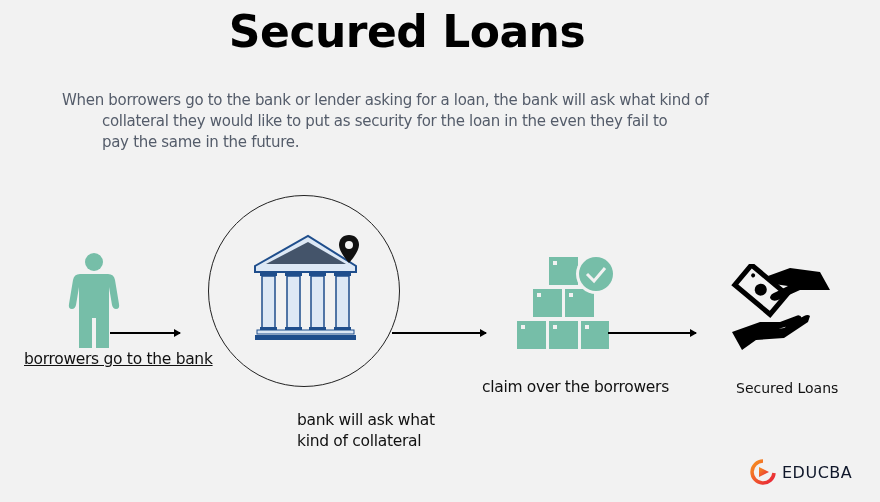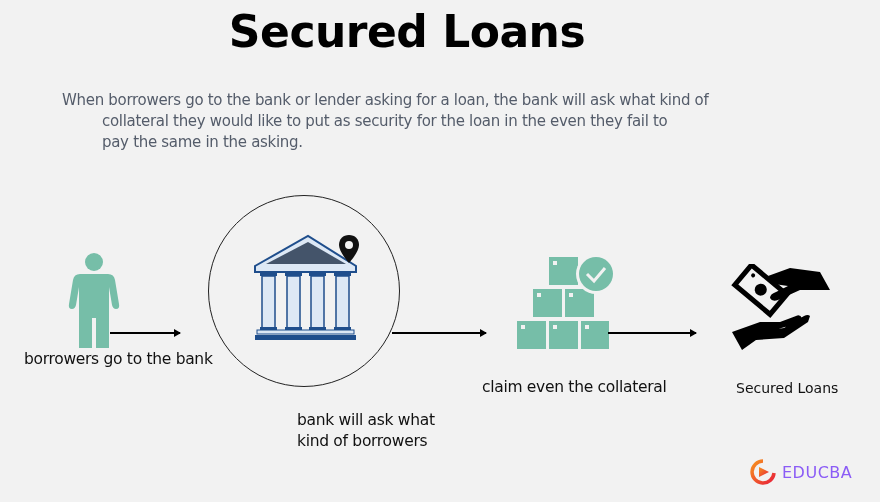--- a/index.html
+++ b/index.html
@@ -7,39 +7,39 @@
   .abs { position:absolute; }
   .title { left:0; width:814px; top:6px; text-align:center; font-family:"DejaVu Sans", sans-serif; font-weight:bold; font-size:44px; letter-spacing:-0.5px; color:#000; }
   .desc { left:62px; top:90px; width:760px; font-family:"DejaVu Sans", sans-serif; font-size:15px; line-height:21px; color:#545c6a; letter-spacing:-0.3px; }
   .desc div { white-space:nowrap; }
   .desc .ind { padding-left:4px;margin-left:36px; }
   .label { font-family:"DejaVu Sans", sans-serif; font-size:15.5px; color:#111; line-height:21px; letter-spacing:-0.3px; white-space:nowrap; }
   .label-sm { font-family:"DejaVu Sans", sans-serif; font-size:14px; color:#111; white-space:nowrap; }
   .circle { left:208px; top:195px; width:192px; height:192px; border:1.2px solid #222; border-radius:50%; box-sizing:border-box; }
   .arrow { height:1.5px; background:#000; }
   .arrow::after { content:""; position:absolute; right:-1px; top:-3.5px; border-left:7px solid #000; border-top:4px solid transparent; border-bottom:4px solid transparent; }
-  .logo-text { font-family:"DejaVu Sans", sans-serif; font-size:16px; color:#8b5cf6; letter-spacing:0.5px; }
+  .logo-text { font-family:"DejaVu Sans", sans-serif; font-size:16px; color:#0f172a; letter-spacing:0.5px; }
 </style>
 </head>
 <body>
 
 <div class="abs title">Secured Loans</div>
 
 <div class="abs desc">
   <div>When borrowers go to the bank or lender asking for a loan, the bank will ask what kind of</div>
   <div class="ind">collateral they would like to put as security for the loan in the even they fail to</div>
-  <div class="ind">pay the same in the asking.</div>
+  <div class="ind">pay the same in the future.</div>
 </div>
 
 <svg class="abs" style="left:68px; top:252px;" width="52" height="98" viewBox="0 0 52 98">
   <circle cx="26" cy="10" r="9" fill="#76bea8"></circle>
   <path d="M12 22 H40 Q46 22 47 28 L51 52 Q52 57 48 57 Q45 57 44 53 L41 35 V96 H28 V66 H24 V96 H11 V35 L8 53 Q7 57 4 57 Q0 57 1 52 L5 28 Q6 22 12 22 Z" fill="#76bea8"></path>
 </svg>
 <div class="abs arrow" style="left:110px; top:332px; width:70px;"></div>
-<div class="abs label" style="left:24px; top:349px;">borrowers go to the bank</div>
+<div class="abs label" style="left:24px; top:349px;text-decoration:underline;">borrowers go to the bank</div>
 
 <div class="abs circle"></div>
 <svg class="abs" style="left:253px; top:234px;" width="108" height="108" viewBox="0 0 108 108">
 
   <polygon points="2,32 55,2 103,32 103,38 2,38" fill="#dde8f5" stroke="#1f4e8c" stroke-width="2"></polygon>
   <polygon points="13,30 55,8 93,30" fill="#44546a"></polygon>
 
   <g fill="#dde8f5" stroke="#1f4e8c" stroke-width="1.5">
     <rect x="9" y="42" width="13" height="54"></rect>
     <rect x="34" y="42" width="13" height="54"></rect>
@@ -59,21 +59,21 @@
   <rect x="4" y="96" width="97" height="4" fill="#dde8f5" stroke="#1f4e8c" stroke-width="1"></rect>
   <rect x="2" y="101" width="101" height="5" fill="#1f4e8c"></rect>
 </svg>
 <svg class="abs" style="left:338px; top:234px;" width="22" height="30" viewBox="0 0 22 30">
   <path d="M11 1 C5 1 1 5 1 11 C1 18 11 29 11 29 C11 29 21 18 21 11 C21 5 17 1 11 1 Z" fill="#111"></path>
   <circle cx="11" cy="11" r="4" fill="#f2f2f2"></circle>
 </svg>
 <div class="abs arrow" style="left:392px; top:332px; width:94px;"></div>
 <div class="abs label" style="left:256px; top:410px;margin-left:41px;">
   <div>bank will ask what</div>
-  <div>kind of borrowers</div>
+  <div>kind of collateral</div>
 </div>
 
 <svg class="abs" style="left:516px; top:254px;" width="100" height="96" viewBox="0 0 100 96">
   <g fill="#76bea8">
     <rect x="33" y="3" width="29" height="28"></rect>
     <rect x="17" y="35" width="29" height="28"></rect>
     <rect x="49" y="35" width="29" height="28"></rect>
     <rect x="1" y="67" width="29" height="28"></rect>
     <rect x="33" y="67" width="29" height="28"></rect>
     <rect x="65" y="67" width="28" height="28"></rect>
@@ -85,21 +85,21 @@
     <rect x="5" y="71" width="4" height="4"></rect>
     <rect x="37" y="71" width="4" height="4"></rect>
     <rect x="69" y="71" width="4" height="4"></rect>
   </g>
   <circle cx="80" cy="20" r="20" fill="#f2f2f2"></circle>
   <circle cx="80" cy="20" r="17" fill="#76bea8"></circle>
   <polyline points="71,20 78,27 89,14" fill="none" stroke="#f2f2f2" stroke-width="3"></polyline>
 </svg>
 <div class="abs arrow" style="left:608px; top:332px; width:88px;"></div>
 <div class="abs label" style="left:482px; top:377px; line-height:21px;">
-  <div>claim even the collateral</div>
+  <div>claim over the borrowers</div>
 </div>
 
 <svg class="abs" style="left:730px; top:264px;" width="102" height="90" viewBox="0 0 102 90">
 
   <g transform="rotate(40 30 25)">
     <rect x="8" y="12" width="46" height="26" fill="none" stroke="#000" stroke-width="5"></rect>
     <circle cx="31" cy="25" r="6" fill="#000"></circle>
     <circle cx="16" cy="19" r="2" fill="#000"></circle>
   </g>
 

